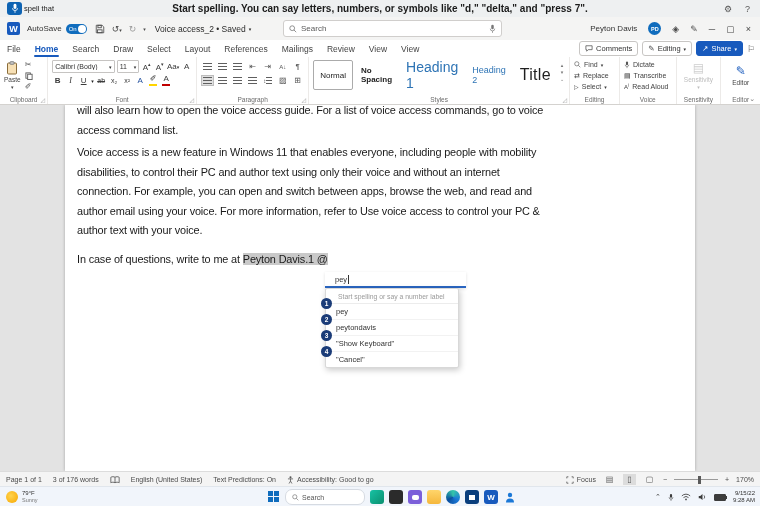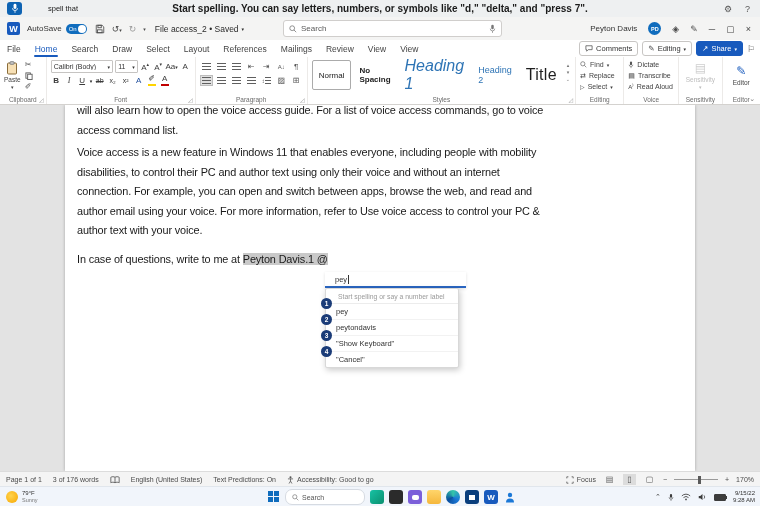--- a/index.html
+++ b/index.html
@@ -4,21 +4,21 @@
 <style>
   html,body{margin:0;padding:0;background:#888;}
   .screen{position:relative;width:760px;height:506px;overflow:hidden;background:#e3e3e3;
           font-family:"Liberation Sans",sans-serif;color:#222;-webkit-font-smoothing:antialiased;}
   .fx{display:flex;align-items:center;}
   svg{display:block;}
 
   
   .voicebar{position:absolute;left:0;top:0;right:0;height:17px;background:#eef0f1;border-bottom:1px solid #e0e0e0;display:flex;align-items:center;}
   .va-mic{width:15px;height:13px;margin-left:7px;background:#0e63b3;border-radius:3px;display:flex;align-items:center;justify-content:center;}
-  .va-cmd{margin-left:26px;font-size:7.5px;color:#1b1b1b;}
+  .va-cmd{margin-left:2px;font-size:7.5px;color:#1b1b1b;}
   .va-hint{position:absolute;left:50%;transform:translateX(-50%);font-size:10px;font-weight:bold;color:#1b1b1b;white-space:nowrap;}
   .va-right{position:absolute;right:10px;display:flex;gap:13px;font-size:9px;color:#555;}
 
   
   .titlebar{position:absolute;left:0;top:17px;right:0;height:23px;background:#f4f4f3;display:flex;align-items:center;}
   .w-logo{width:13px;height:13px;margin-left:7px;background:#185abd;border-radius:2px;color:#fff;font-size:9px;font-weight:bold;display:flex;align-items:center;justify-content:center;}
   .tb-item{margin-left:7px;font-size:8px;color:#333;white-space:nowrap;}
   .toggle{width:21px;height:10px;border-radius:5px;background:#0f6cbd;margin-left:4px;position:relative;display:flex;align-items:center;}
   .toggle .on{color:#fff;font-size:6px;margin-left:3px;}
   .toggle .knob{position:absolute;right:1px;width:8px;height:8px;border-radius:50%;background:#fff;}
@@ -29,21 +29,21 @@
   .searchbox .ph{font-size:8px;flex:1;}
   .tb-right{position:absolute;right:0;top:0;height:23px;display:flex;align-items:center;gap:11px;padding-right:9px;}
   .uname{font-size:8px;color:#333;}
   .avatar{width:13px;height:13px;border-radius:50%;background:#0f6cbd;color:#fff;font-size:5.5px;font-weight:bold;display:flex;align-items:center;justify-content:center;}
   .tbi{font-size:9px;color:#4a4a4a;}
   .winctl{font-size:9px;color:#444;}
 
   
   .tabrow{position:absolute;left:0;top:40px;right:0;height:17px;background:#fff;display:flex;align-items:center;}
   .tab{padding:0 7px;font-size:8.5px;color:#444;height:17px;display:flex;align-items:center;position:relative;}
-  .tab.active{color:#185abd;font-weight:normal;}
+  .tab.active{color:#185abd;font-weight:bold;}
   .tab.active::after{content:"";position:absolute;left:6px;right:6px;bottom:0;height:2px;background:#185abd;border-radius:2px;}
   .tr-right{position:absolute;right:5px;display:flex;align-items:center;gap:4px;}
   .pillbtn{height:13px;border:1px solid #c8c6c4;border-radius:3px;background:#fff;display:flex;align-items:center;gap:3px;padding:0 5px;font-size:7.5px;color:#333;}
   .pillbtn.share{background:#185abd;border-color:#185abd;color:#fff;}
   .chev{font-size:5px;color:inherit;}
 
   
   .ribbon{position:absolute;left:0;top:57px;right:0;height:47px;background:#fff;border-bottom:1px solid #d4d2cf;display:flex;}
   .group{position:relative;border-right:1px solid #eceae8;padding:2px 4px 11px 4px;}
   .glabel{position:absolute;bottom:1px;left:0;right:0;text-align:center;font-size:6.5px;color:#6b6b6b;}
@@ -53,21 +53,21 @@
   .fbtn{min-width:11px;height:11px;display:flex;flex-direction:column;align-items:center;justify-content:center;font-size:8px;color:#3b3b3b;line-height:1;}
   .bar{width:8px;height:2px;margin-top:1px;}
   .rowg{display:flex;align-items:center;gap:2px;height:13px;margin-top:1px;}
   .pbtn{width:13px;height:11px;display:flex;align-items:center;justify-content:center;font-size:8px;color:#555;line-height:1;}
   .pbtn.sel{background:#e0e0e0;border:1px solid #bdbdbd;box-sizing:border-box;}
   .licon{width:9px;height:7px;background:repeating-linear-gradient(to bottom,#5f5f5f 0 1px,transparent 1px 3px);}
   .chip{display:flex;align-items:center;justify-content:center;padding:0 6px;height:28px;}
   .chip.normal{border:1px solid #ababab;border-radius:2px;background:#fff;}
   .chip .s-normal{font-size:8px;color:#222;}
   .chip .s-nospace{font-size:8px;font-weight:bold;color:#222;}
-  .chip .s-h1{font-size:16px;color:#2e74b5;font-style:italic;}
+  .chip .s-h1{font-size:14px;color:#2e74b5;}
   .chip .s-h2{font-size:9px;color:#2e74b5;}
   .chip .s-title{font-size:16px;color:#1f1f1f;letter-spacing:.3px;}
   .srow{display:flex;align-items:center;gap:3px;font-size:7px;color:#3f3f3f;height:11px;white-space:nowrap;}
   .bigbtn{display:flex;flex-direction:column;align-items:center;justify-content:center;gap:1px;height:32px;font-size:6.5px;color:#444;}
   .collapse{position:absolute;right:5px;bottom:1px;font-size:7px;color:#777;}
 
   
   .canvas{position:absolute;left:0;top:105px;right:0;height:366px;background:#e3e3e3;overflow:hidden;padding-left:15px;}
   .page{position:absolute;left:65px;top:0;width:630px;height:366px;background:#fff;box-shadow:0 0 3px rgba(0,0,0,.28);}
   .doc-text{position:absolute;left:77px;top:-4px;width:545px;font-size:10.9px;line-height:19.5px;letter-spacing:-0.15px;color:#1a1a1a;}
@@ -143,21 +143,21 @@
       <svg width="10" height="10" viewBox="0 0 12 12">
           <path d="M1.5 1.5h7l2 2v7h-9z" fill="none" stroke="#4a4a4a"></path>
           <rect x="3.5" y="1.5" width="4" height="3" fill="none" stroke="#4a4a4a"></rect>
           <rect x="3" y="7" width="5.5" height="3.5" fill="none" stroke="#4a4a4a"></rect>
         </svg>
       <span>↺<span class="chev">▾</span></span>
       <span class="dim">↻</span>
       <span class="chev">▾</span>
     </div>
     <div class="doc-title">
-      <span>File access_2 • Saved</span>
+      <span>Voice access_2 • Saved</span>
       <span class="chev">▾</span>
     </div>
     <div class="searchbox">
       <svg width="8" height="8" viewBox="0 0 10 10">
           <circle cx="4" cy="4" r="3" fill="none" stroke="#777"></circle>
           <line x1="6.2" y1="6.2" x2="9" y2="9" stroke="#777"></line>
         </svg>
       <span class="ph">Search</span>
       <svg width="7" height="10" viewBox="0 0 10 14">
           <rect x="3.2" y="1" width="3.6" height="6.5" rx="1.8" fill="#777"></rect>

